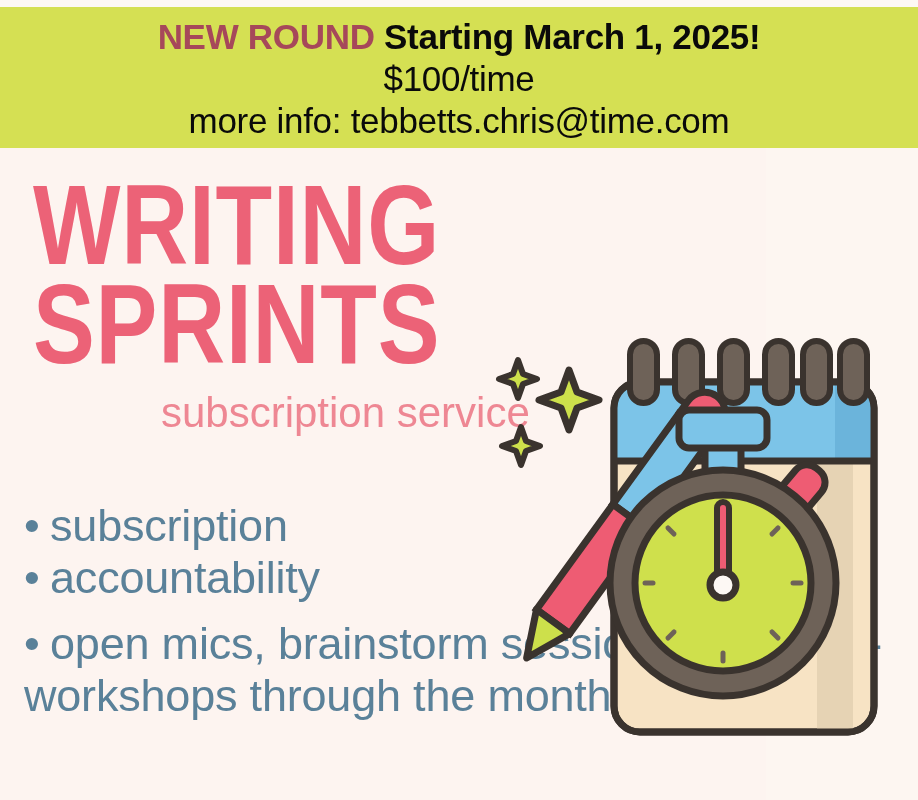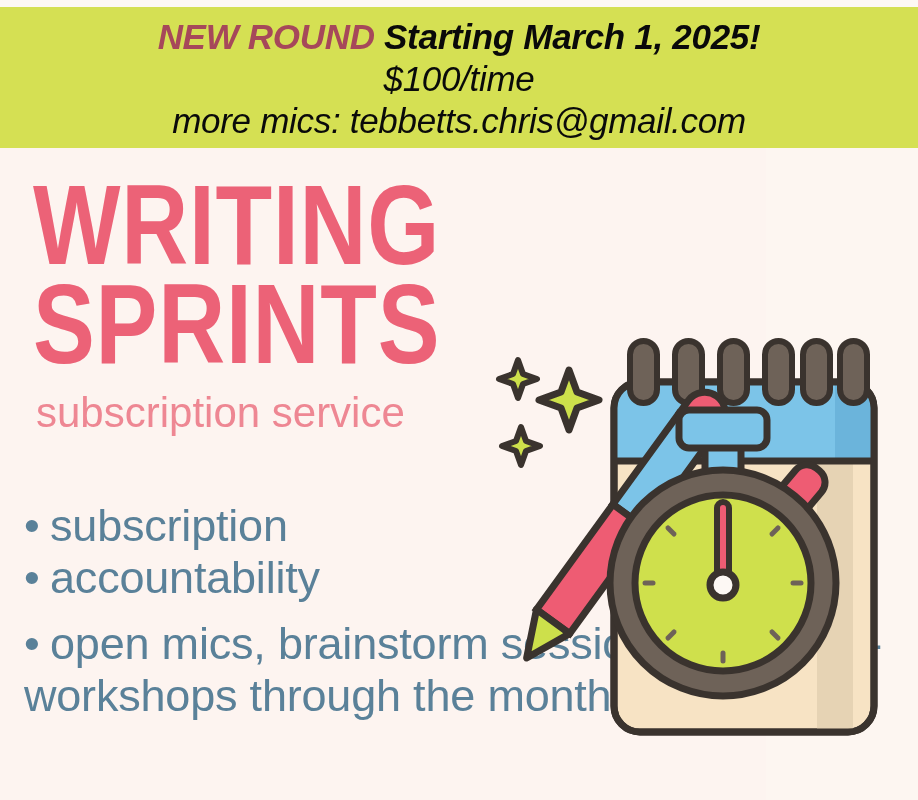--- a/index.html
+++ b/index.html
@@ -31,21 +31,20 @@
     left: 0; top: 7px;
     width: 918px;
     height: 141px;
     background: #D5E053;
     box-sizing: border-box;
     display: flex;
     flex-direction: column;
     align-items: center;
     justify-content: flex-start;
     padding-top: 9px;
-    font-style: italic;
   }
   .banner-line {
     width: 100%;
     text-align: center;
     color: #0a0a0a;
     font-family: "Liberation Sans", sans-serif;
     font-weight: 700;
     font-size: 35px;
     line-height: 42px;
     letter-spacing: -0.3px;
@@ -88,20 +87,21 @@
   .subtitle {
     font-family: "Liberation Sans", sans-serif;
     font-weight: 400;
     color: #EE8793;
     font-size: 42px;
     line-height: 50px;
     letter-spacing: 0px;
     margin-top: 14px;
     margin-left: 3px;
     white-space: nowrap;
+    text-align: right;
   }
 
   
   .bullets {
     position: absolute;
     left: 24px;
     top: 352px;
     width: 880px;
   }
   .bullet-row {
@@ -143,21 +143,21 @@
 
 <div id="poster">
 
   <div class="top-strip"></div>
 
   <div class="banner">
     <div class="banner-line l1">
       <span class="new-round">NEW ROUND</span><span class="banner-rest"> Starting March 1, 2025!</span>
     </div>
     <div class="banner-line l2">$100/time</div>
-    <div class="banner-line l3">more mics: tebbetts.chris@gmail.com</div>
+    <div class="banner-line l3">more info: tebbetts.chris@time.com</div>
   </div>
 
   <div class="body-area">
 
     <div class="title-block">
       <div class="title-word">WRITING</div>
       <div class="title-word">SPRINTS</div>
       <div class="subtitle">subscription service</div>
     </div>
 

